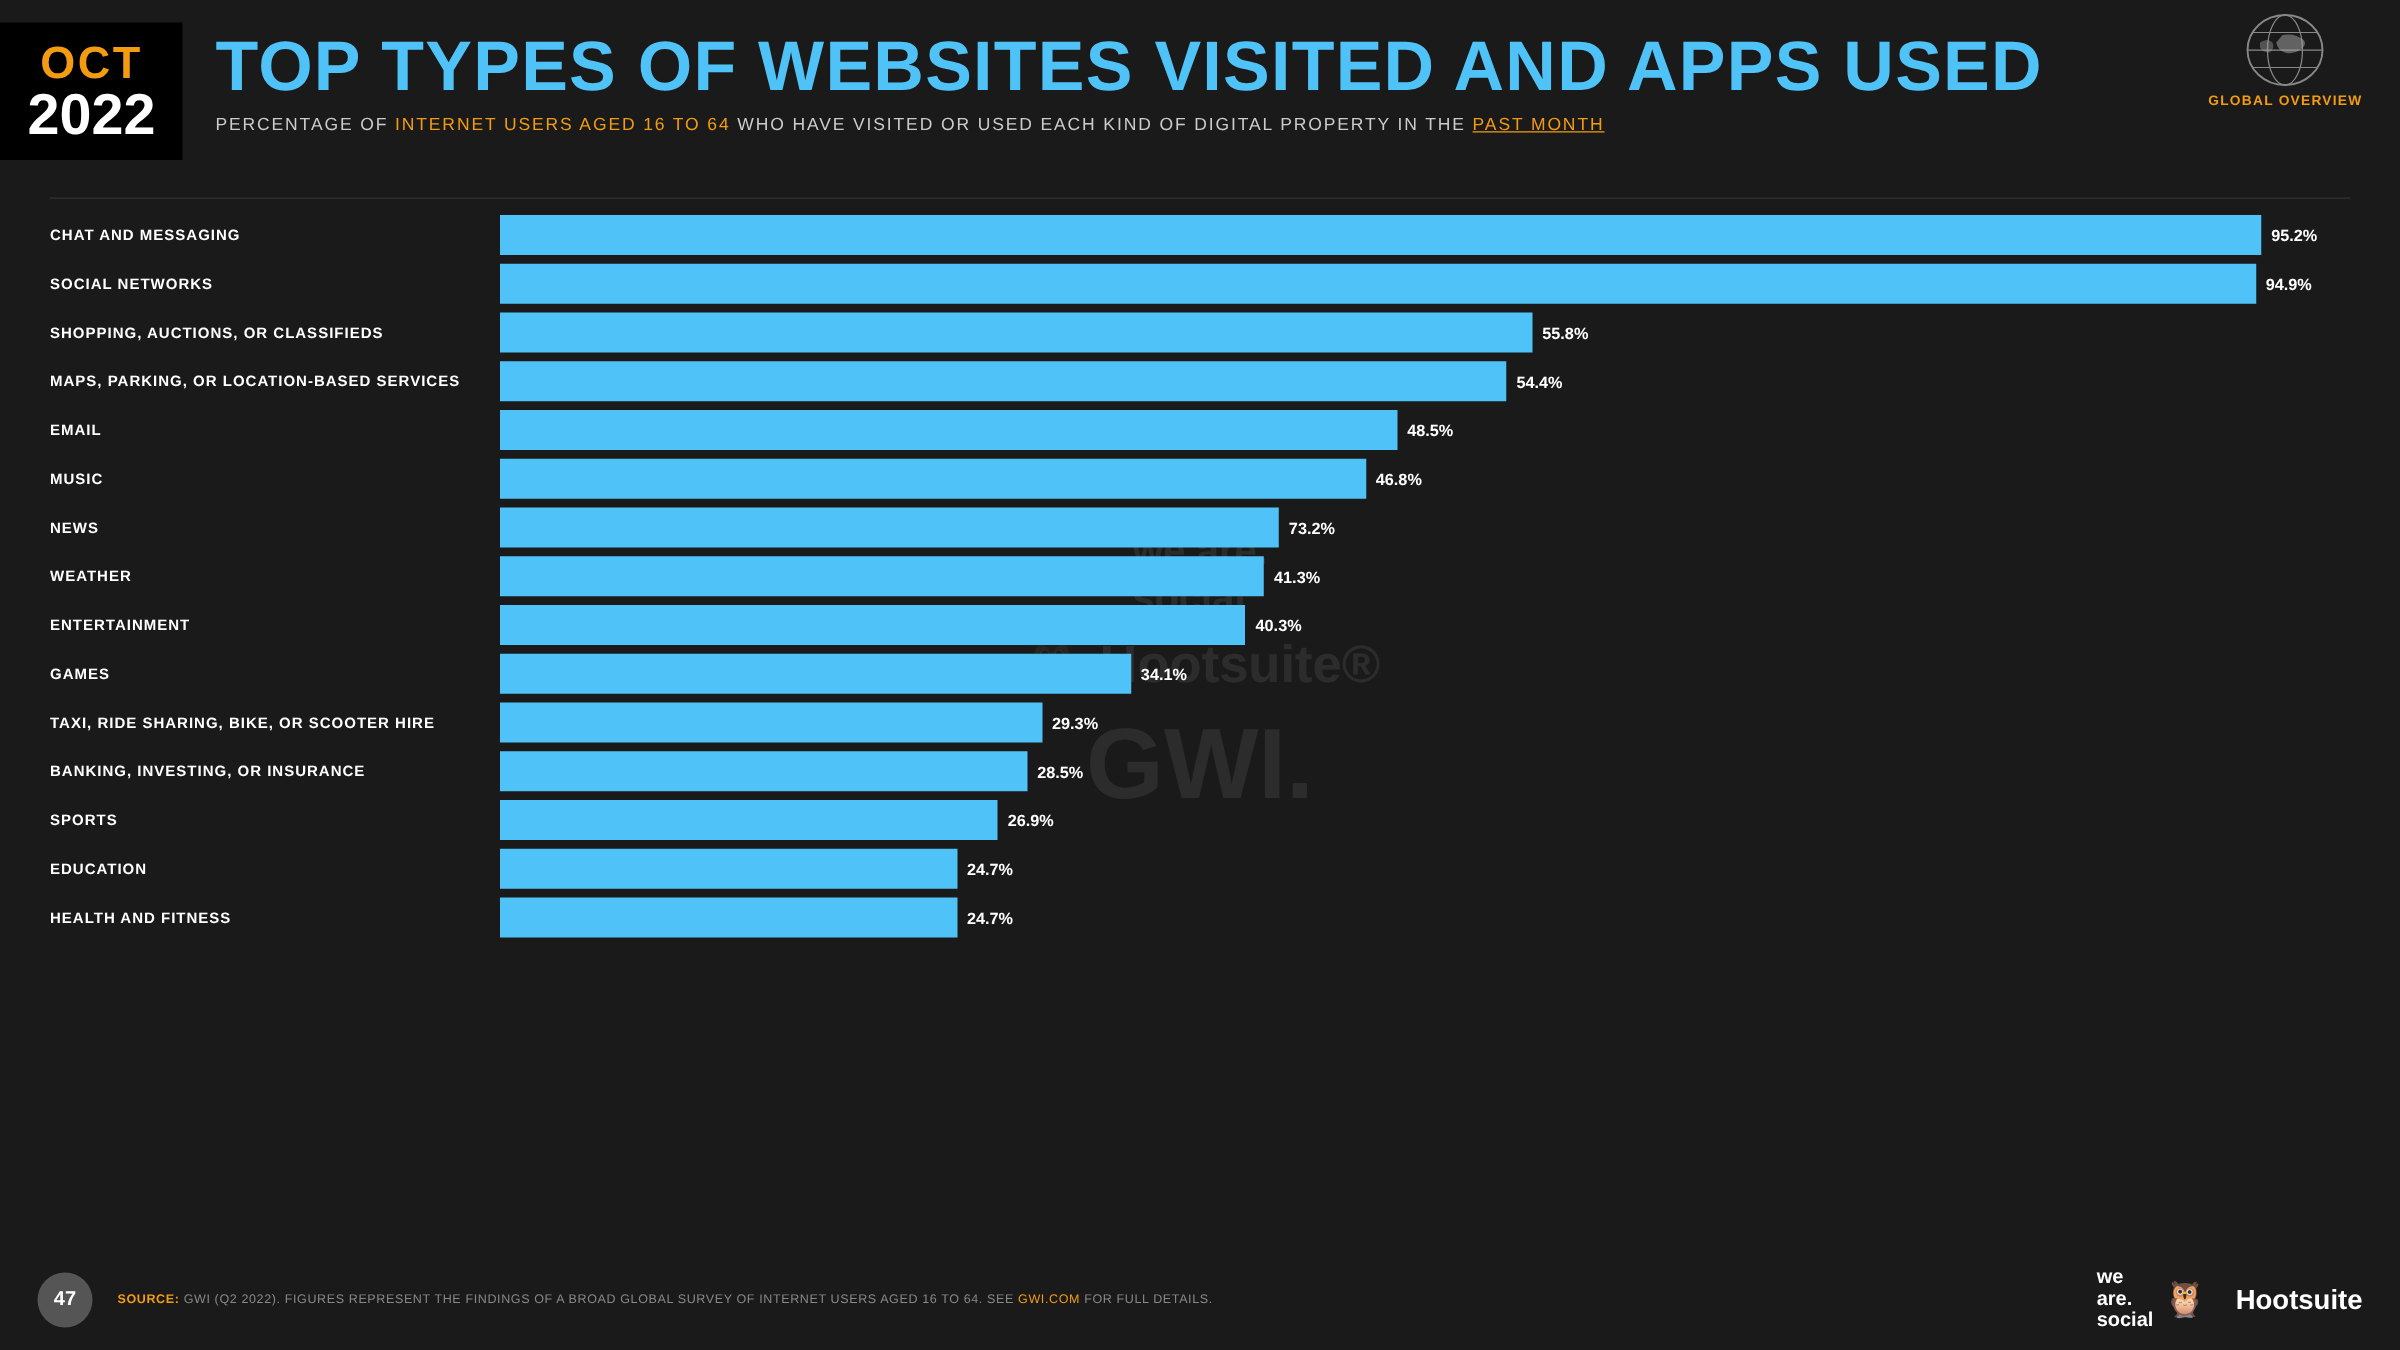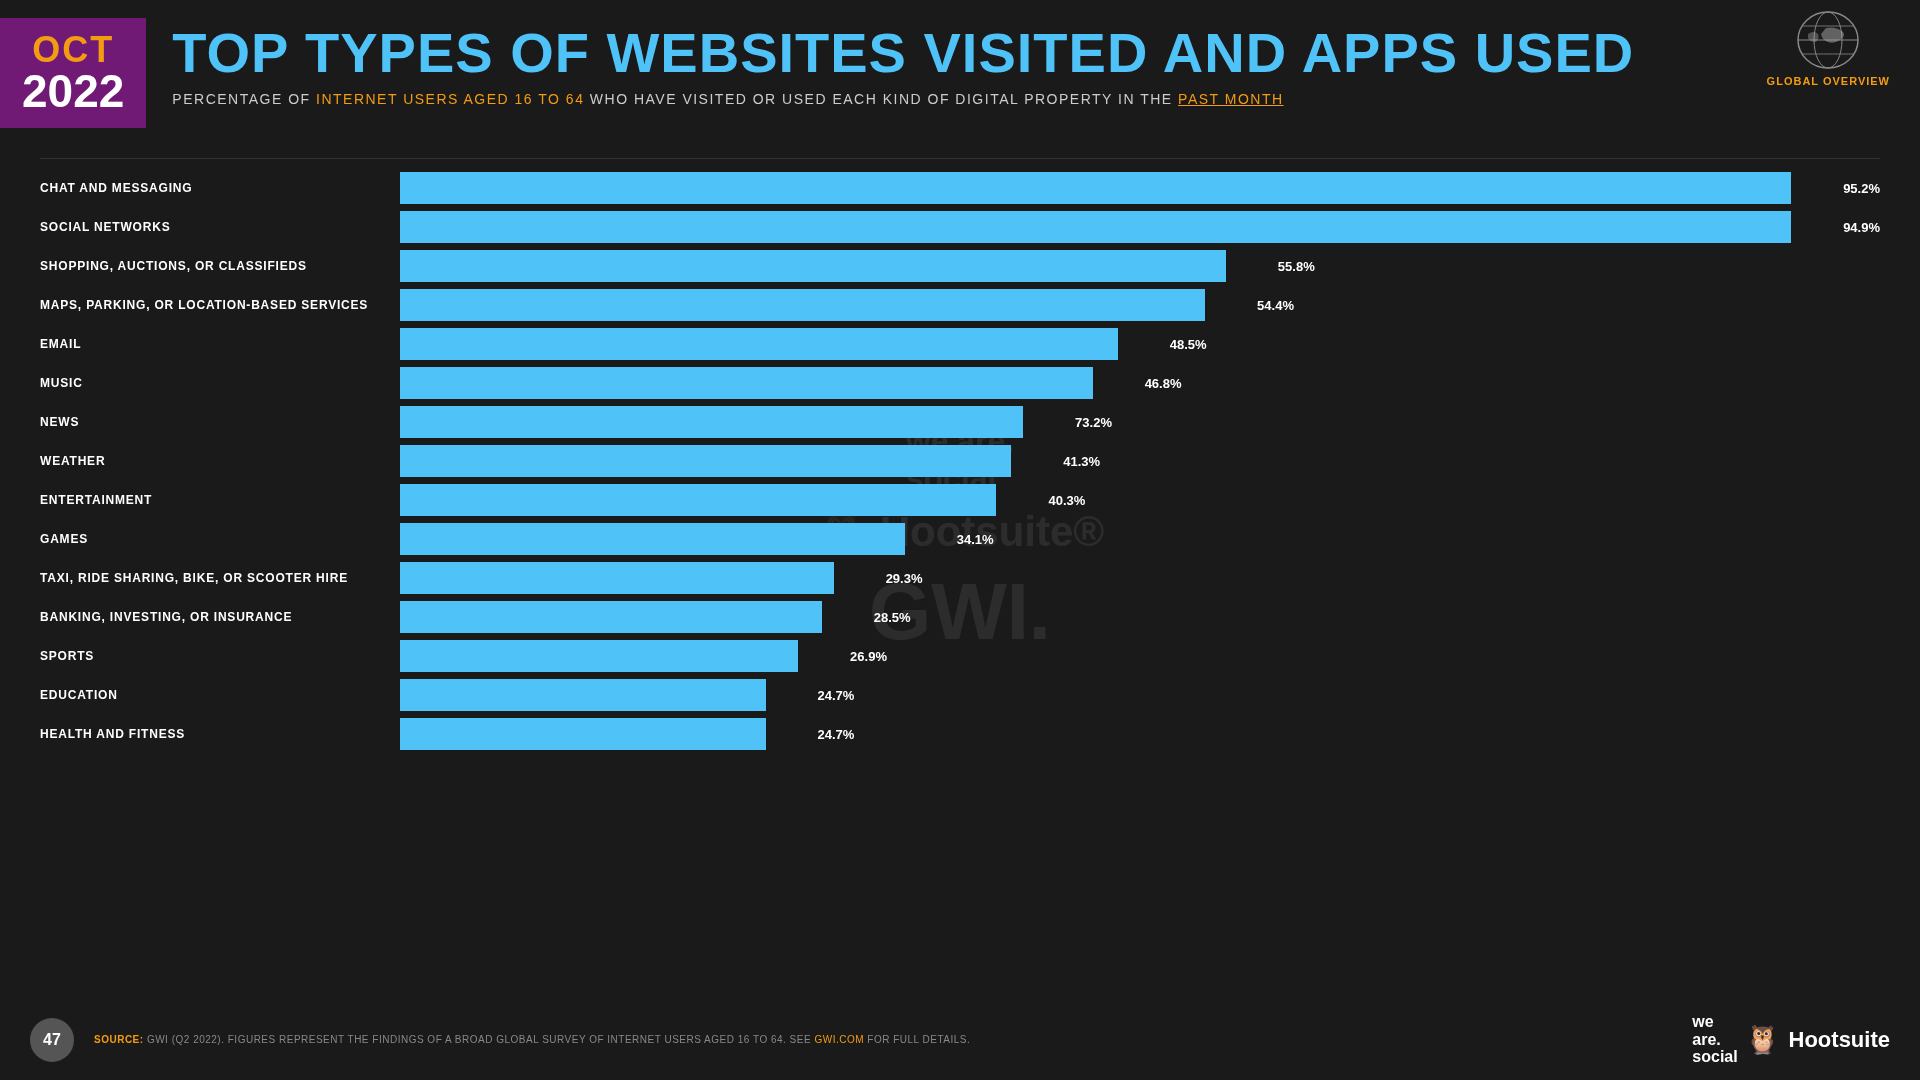--- a/index.html
+++ b/index.html
@@ -15,21 +15,21 @@
 
     
     .header {
       display: flex;
       align-items: stretch;
       padding: 18px 30px 10px 0;
       margin-bottom: 20px;
     }
 
     .date-box {
-      background-color: #701a75;
+      background-color: #000000;
       padding: 14px 22px;
       margin-right: 26px;
       display: flex;
       flex-direction: column;
       align-items: center;
       justify-content: center;
       min-width: 110px;
     }
 
     .date-month {
@@ -126,21 +126,20 @@
       padding-right: 10px;
       text-align: left;
     }
 
     .bar-track {
       flex: 1;
       display: flex;
       align-items: center;
       height: 48px;
       position: relative;
-      gap: 44px;
     }
 
     .bar-fill {
       height: 32px;
       background-color: #4fc3f7;
       display: flex;
       align-items: center;
       justify-content: flex-end;
     }
 
@@ -222,20 +221,21 @@
     }
 
     .hootsuite-footer .owl-icon {
       font-size: 28px;
     }
 
     .hootsuite-footer .hootsuite-text {
       font-size: 22px;
       font-weight: 700;
       color: #ffffff;
+      margin-left: 15px;
     }
 
     
     .watermark {
       position: absolute;
       top: 50%;
       left: 50%;
       transform: translate(-50%, -50%);
       opacity: 0.08;
       display: flex;

